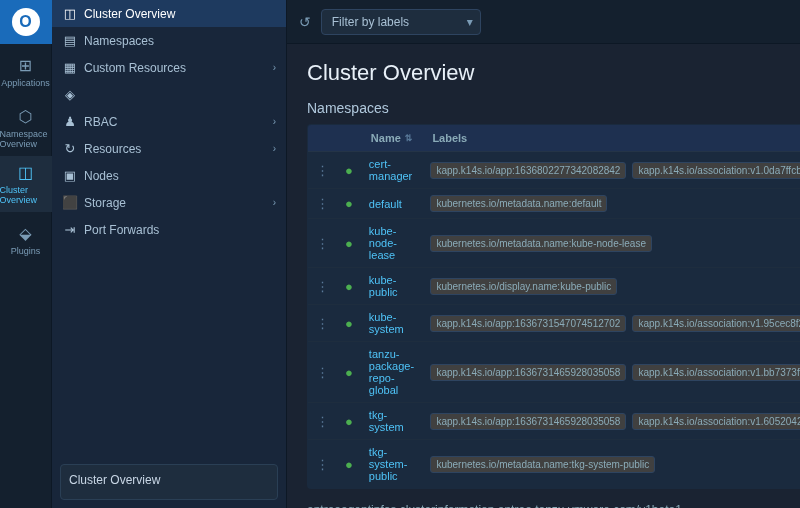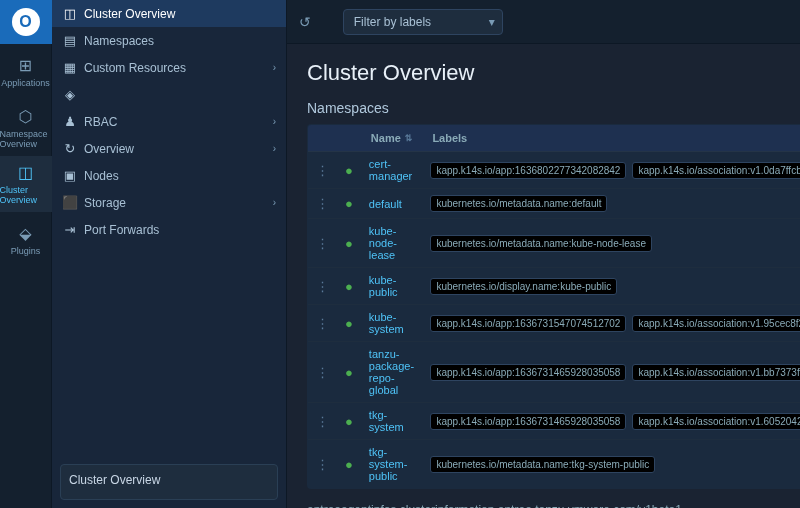--- a/index.html
+++ b/index.html
@@ -112,21 +112,20 @@
       background: #1e2d3e;
       border: 1px solid #2e4460;
       border-radius: 4px;
       color: #a8c0d4;
       padding: 5px 28px 5px 10px;
       font-size: 12px;
       cursor: pointer;
       appearance: none;
       position: relative;
       min-width: 160px;
-      margin-left: 22px;
     }
     .filter-wrapper {
       position: relative;
       display: inline-block;
     }
     .filter-wrapper::after {
       content: '▾';
       position: absolute;
       right: 8px;
       top: 50%;
@@ -200,21 +199,21 @@
     .green-dot { color: #4caf50; font-size: 13px; }
 
     .ns-link {
       color: #4fc3f7;
       cursor: pointer;
       text-decoration: none;
     }
 
     .label-tag {
       display: inline-block;
-      background: #000000;
+      background: #404040;
       border: 1px solid #2e4460;
       border-radius: 3px;
       padding: 2px 5px;
       font-size: 10px;
       color: #8aabb8;
       margin-right: 3px;
       white-space: nowrap;
     }
     .labels-cell { display: flex; flex-wrap: nowrap; align-items: center; overflow: hidden; gap: 3px; }
 
@@ -267,21 +266,21 @@
   <div class="sidebar-item">
     <span class="item-icon">◈</span>
   </div>
   <div class="sidebar-item">
     <span class="item-icon">♟</span>
     <span>RBAC</span>
     <span class="chevron">›</span>
   </div>
   <div class="sidebar-item">
     <span class="item-icon">↻</span>
-    <span>Overview</span>
+    <span>Resources</span>
     <span class="chevron">›</span>
   </div>
   <div class="sidebar-item">
     <span class="item-icon">▣</span>
     <span>Nodes</span>
   </div>
   <div class="sidebar-item">
     <span class="item-icon">⬛</span>
     <span>Storage</span>
     <span class="chevron">›</span>

